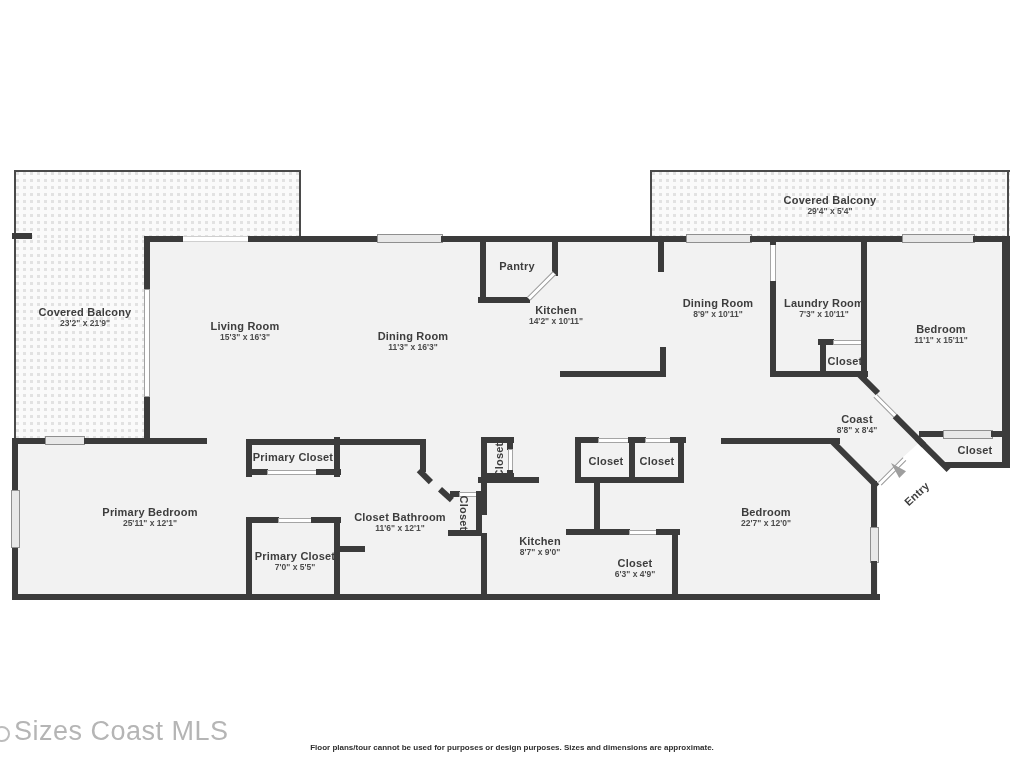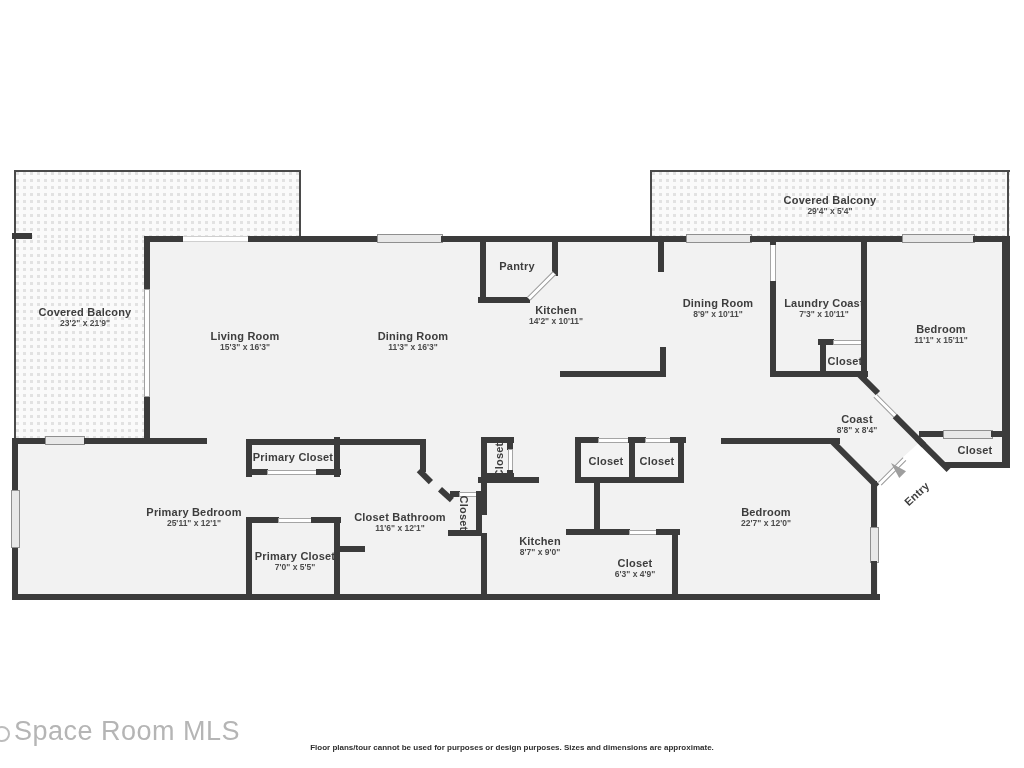--- a/index.html
+++ b/index.html
@@ -155,21 +155,21 @@
 
   <div class="doorband" style="left:770px;top:245px;width:6px;height:36px;border-top:none;border-bottom:none;"></div>
 
   <div class="wall" style="left:12px;top:594px;width:868px;height:6px;"></div>
 
   <div id="labels">
       <div class="room-label" style="left: 85px; top: 317px;">
         <div class="rname">Covered Balcony</div>
         <div class="rdims">23'2" x 21'9"</div>
       </div>
-      <div class="room-label" style="left: 245px; top: 341px;">
+      <div class="room-label" style="left: 245px; top: 331px;">
         <div class="rname">Living Room</div>
         <div class="rdims">15'3" x 16'3"</div>
       </div>
       <div class="room-label" style="left: 413px; top: 341px;">
         <div class="rname">Dining Room</div>
         <div class="rdims">11'3" x 16'3"</div>
       </div>
       <div class="room-label" style="left: 517px; top: 266px; text-align: center;">
         <div class="rname">Pantry</div>
       </div>
@@ -179,41 +179,41 @@
       </div>
       <div class="room-label" style="left: 718px; top: 308px;">
         <div class="rname">Dining Room</div>
         <div class="rdims">8'9" x 10'11"</div>
       </div>
       <div class="room-label" style="left: 830px; top: 205px;">
         <div class="rname">Covered Balcony</div>
         <div class="rdims">29'4" x 5'4"</div>
       </div>
       <div class="room-label" style="left: 824px; top: 308px;">
-        <div class="rname">Laundry Coast</div>
+        <div class="rname">Laundry Room</div>
         <div class="rdims">7'3" x 10'11"</div>
       </div>
       <div class="room-label" style="left: 845px; top: 361px;">
         <div class="rname">Closet</div>
       </div>
       <div class="room-label" style="left: 941px; top: 334px;">
         <div class="rname">Bedroom</div>
         <div class="rdims">11'1" x 15'11"</div>
       </div>
       <div class="room-label" style="left: 857px; top: 424px;">
         <div class="rname">Coast</div>
         <div class="rdims">8'8" x 8'4"</div>
       </div>
       <div class="room-label" style="left: 975px; top: 450px;">
         <div class="rname">Closet</div>
       </div>
       <div class="room-label" style="left: 917px; top: 494px; transform: translate(-50%, -50%) rotate(-43deg);">
         <div class="rname">Entry</div>
       </div>
-      <div class="room-label" style="left: 150px; top: 517px; margin-left: 44px;">
+      <div class="room-label" style="left: 150px; top: 517px;">
         <div class="rname">Primary Bedroom</div>
         <div class="rdims">25'11" x 12'1"</div>
       </div>
       <div class="room-label" style="left: 293px; top: 457px;">
         <div class="rname">Primary Closet</div>
       </div>
       <div class="room-label" style="left: 295px; top: 561px;">
         <div class="rname">Primary Closet</div>
         <div class="rdims">7'0" x 5'5"</div>
       </div>
@@ -243,14 +243,14 @@
       </div>
       <div class="room-label" style="left: 766px; top: 517px;">
         <div class="rname">Bedroom</div>
         <div class="rdims">22'7" x 12'0"</div>
       </div>
     </div>
 
 </div>
 
 <div id="wm-frag"></div>
-<div id="watermark">Space Room MLS</div>
+<div id="watermark">Sizes Coast MLS</div>
 <div id="disclaimer">Floor plans/tour cannot be used for purposes or design purposes. Sizes and dimensions are approximate.</div>
 
 </body></html>

